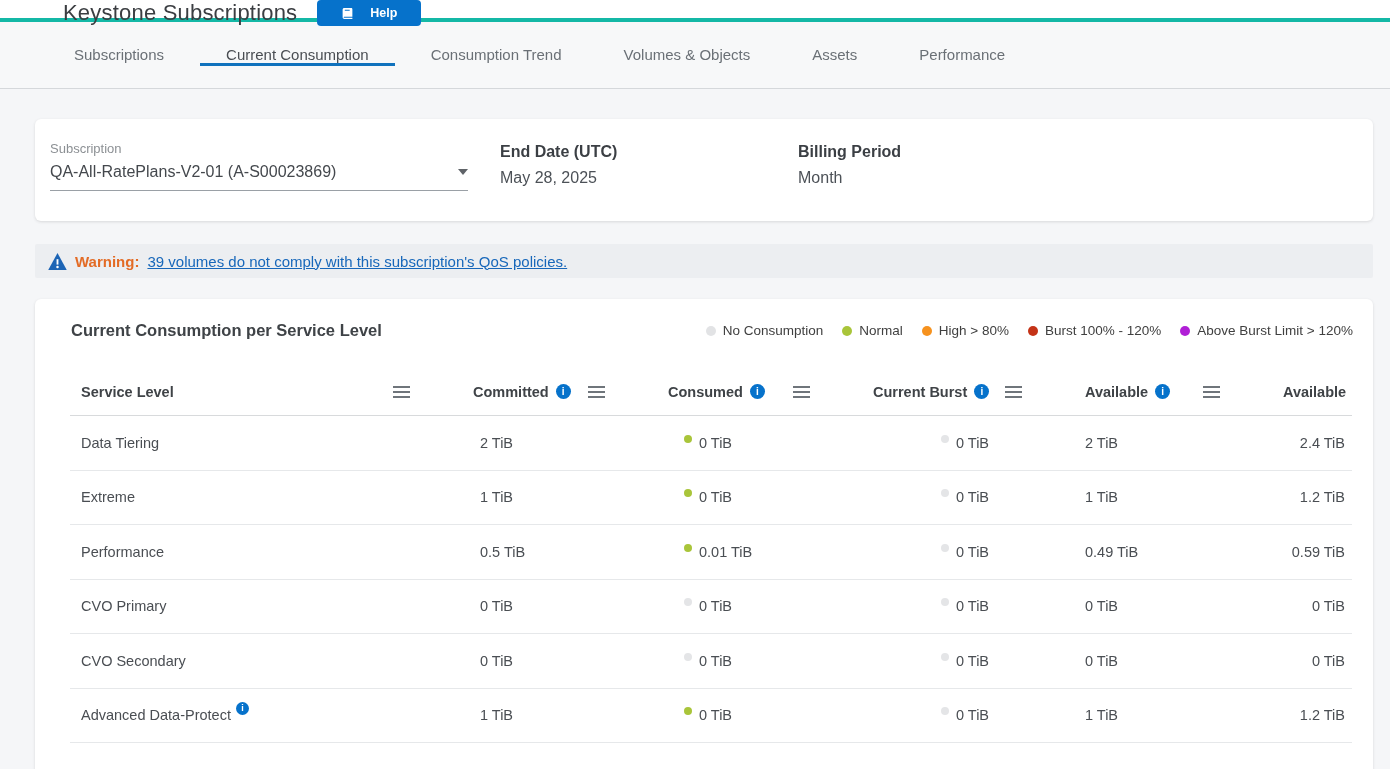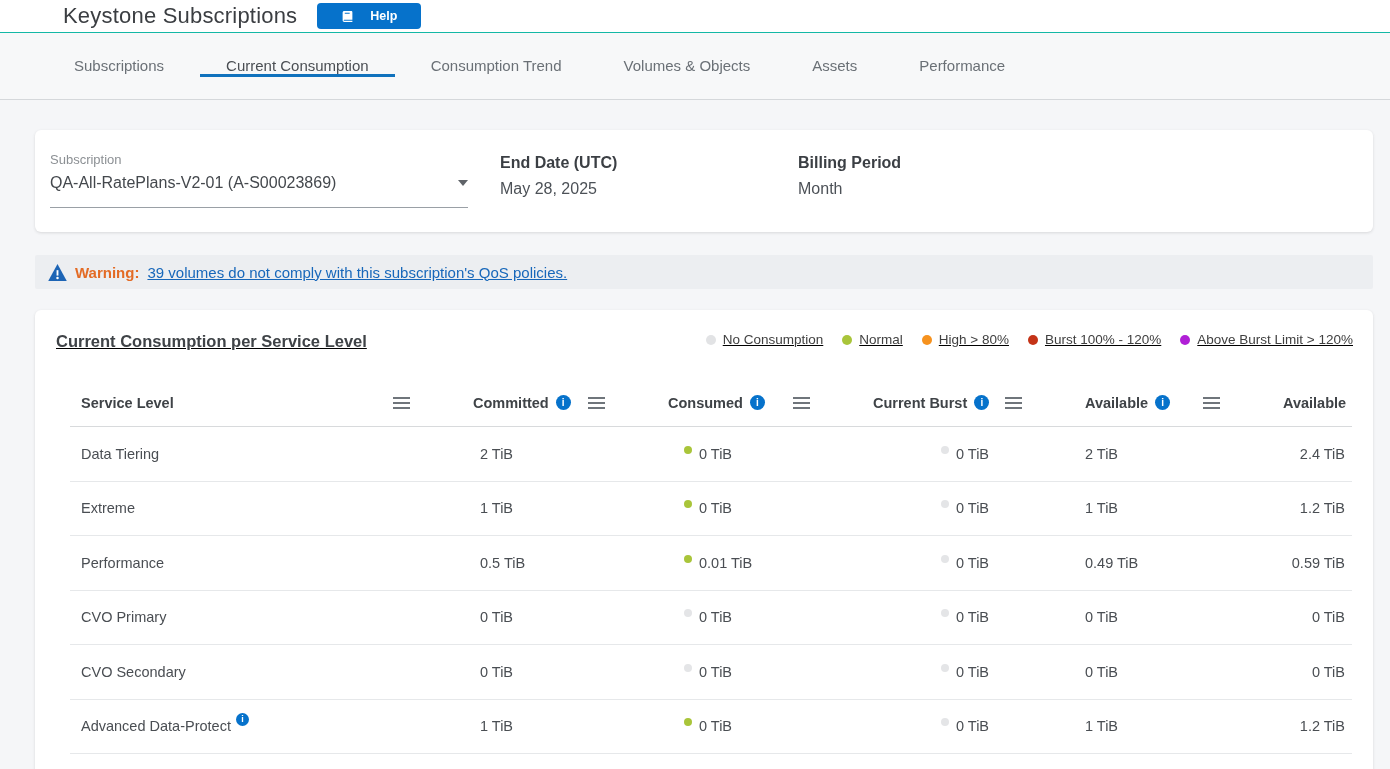--- a/index.html
+++ b/index.html
@@ -1,21 +1,21 @@
 <!DOCTYPE html>
 <html><head>
 <meta charset="utf-8">
 <style>
   * { margin:0; padding:0; box-sizing:border-box; }
   html,body { width:1390px; height:769px; overflow:hidden; background:#f5f6f8;
     font-family:"Liberation Sans","DejaVu Sans",sans-serif; }
 
   
-  .top-strip { height:33px; background:#ffffff; border-bottom:1px solid #14b8a6;
-    display:flex; align-items:center; padding-left:63px; }
+  .top-strip { height:22px; background:#ffffff; border-bottom:4px solid #14b8a6;
+    display:flex; align-items:flex-start; padding-left:63px; }
   .page-title { font-size:22px; color:#3b3e42; font-weight:400; letter-spacing:.2px; }
   .help-btn { margin-left:20px; background:#0672cb; color:#fff; border:none; border-radius:4px;
     height:26px; padding:0 24px; font-size:12.5px; font-weight:700; display:flex;
     align-items:center; gap:16px; cursor:pointer; font-family:inherit; }
   .help-btn svg { display:block; }
 
   
   .tab-bar { height:67px; background:#f7f8f9; border-bottom:1px solid #d5d8db;
     display:flex; align-items:center; padding-left:48px; gap:10px; }
   .tab { display:flex; align-items:center; padding:0 26px; font-size:15px; color:#6a7076;
@@ -24,41 +24,41 @@
 
   
   .content { padding:30px 17px 0 35px; }
   .card { background:#fff; border-radius:6px; box-shadow:0 1px 3px rgba(60,64,67,.16); }
 
   
   .sub-card { height:102px; display:flex; padding:22px 20px 0 15px; }
   .sub-select-block { width:450px; }
   .sub-label { font-size:13px; color:#8c9094; }
   .sub-select { margin-top:7px; width:418px; border-bottom:1px solid #9aa0a6;
-    padding-bottom:15px; display:flex; align-items:center; justify-content:space-between;
+    padding-bottom:9px; display:flex; align-items:center; justify-content:space-between;
     cursor:pointer; }
   .sub-value { font-size:16px; color:#44484d; }
   .caret-down { width:0; height:0; border-left:5px solid transparent; border-right:5px solid transparent;
     border-top:6px solid #5f6368; }
   .detail-field { padding-top:2px; }
   .detail-field.f1 { width:287px; } .detail-field.f2 { width:298px; }
   .detail-label { font-size:16px; font-weight:700; color:#3b3f44; }
   .detail-value { margin-top:8px; font-size:16px; color:#4c5157; }
 
   
   .warning-banner { margin-top:23px; height:34px; background:#eceef1; border-radius:2px;
     display:flex; align-items:center; padding-left:13px; font-size:15px; }
   .warning-banner svg { display:block; }
   .warning-word { font-weight:700; color:#e36b25; margin:0 8px 0 8px; }
   .warning-link { color:#1767ba; text-decoration:underline; cursor:pointer; }
 
   
   .consumption-card { margin-top:21px; height:540px; overflow:hidden; }
-  .card-head { display:flex; align-items:flex-start; justify-content:space-between;
-    padding:22px 20px 0 21px;text-decoration:underline; }
+  .card-head { display:flex; align-items:center; justify-content:space-between;
+    padding:22px 20px 0 36px; }
   .card-title { font-size:16.5px; font-weight:700; color:#3f4347; }
   .legend { display:flex; align-items:center; gap:19px; }
   .legend-item { display:flex; align-items:center; gap:7px; font-size:13.5px; color:#404040; }
   .legend-dot { width:10px; height:10px; border-radius:50%; }
   .legend-dot.none   { background:#e2e3e5; }
   .legend-dot.normal { background:#a9c53a; }
   .legend-dot.high   { background:#f6921e; }
   .legend-dot.burst  { background:#c43317; }
   .legend-dot.above  { background:#b01fd6; }
 

